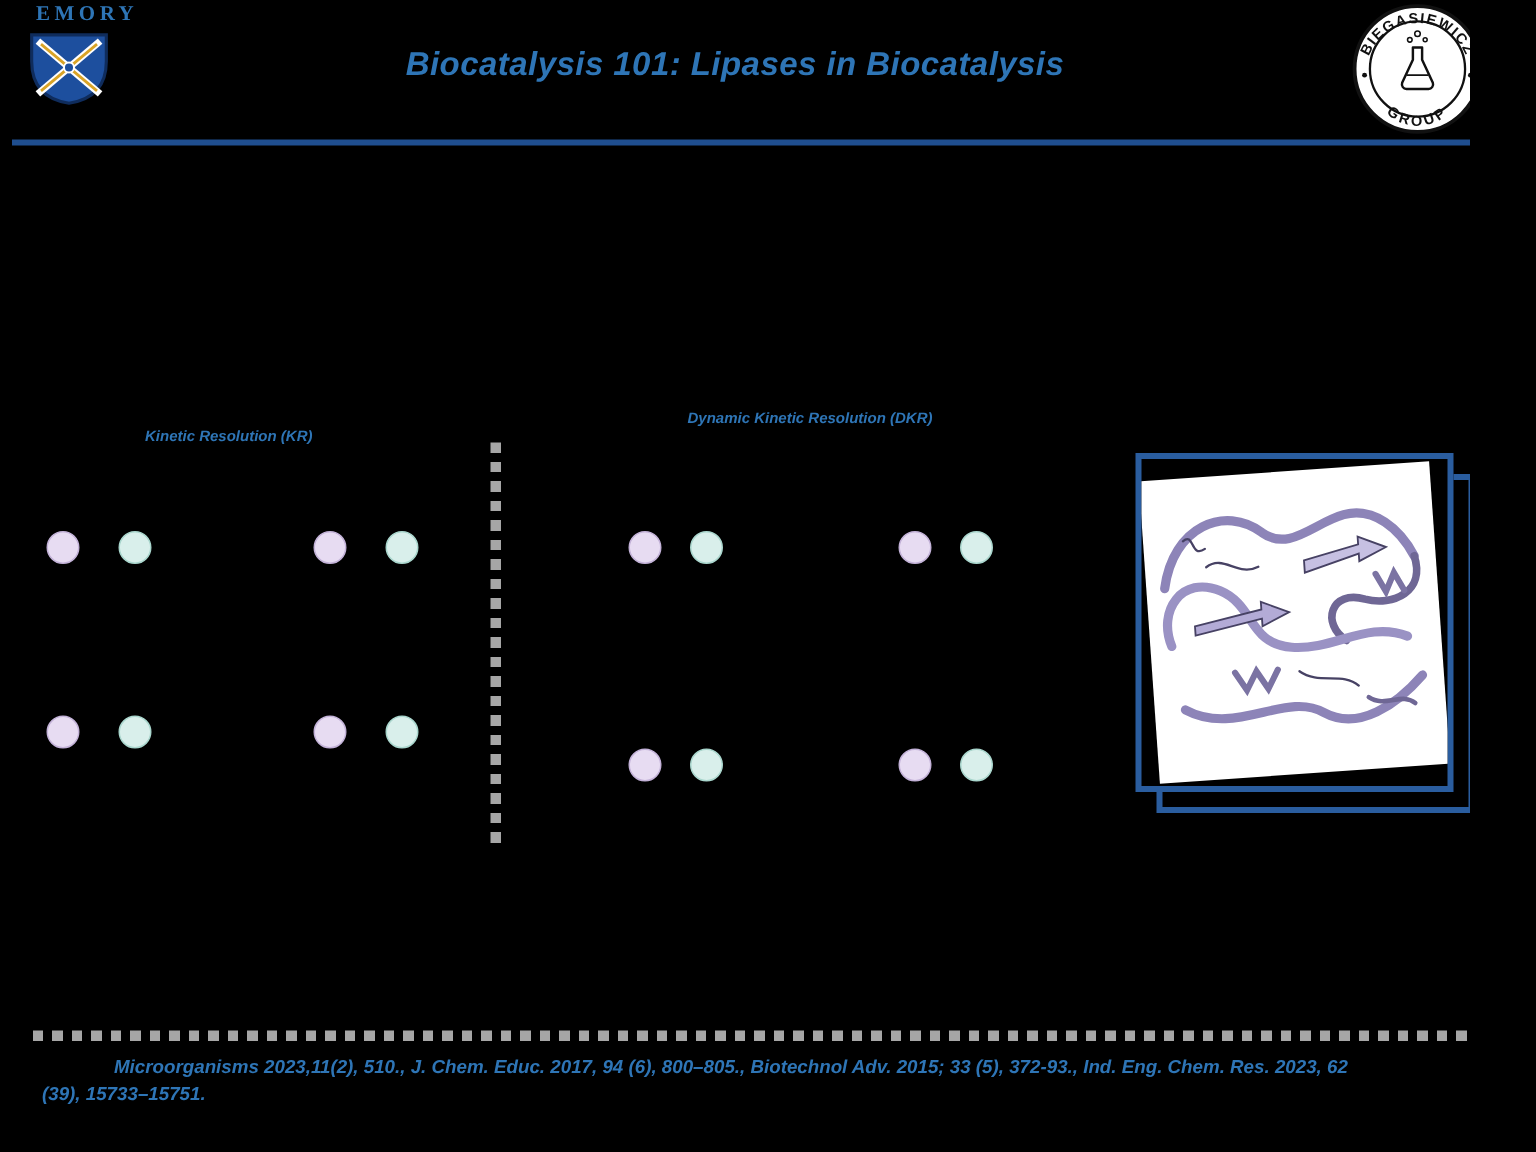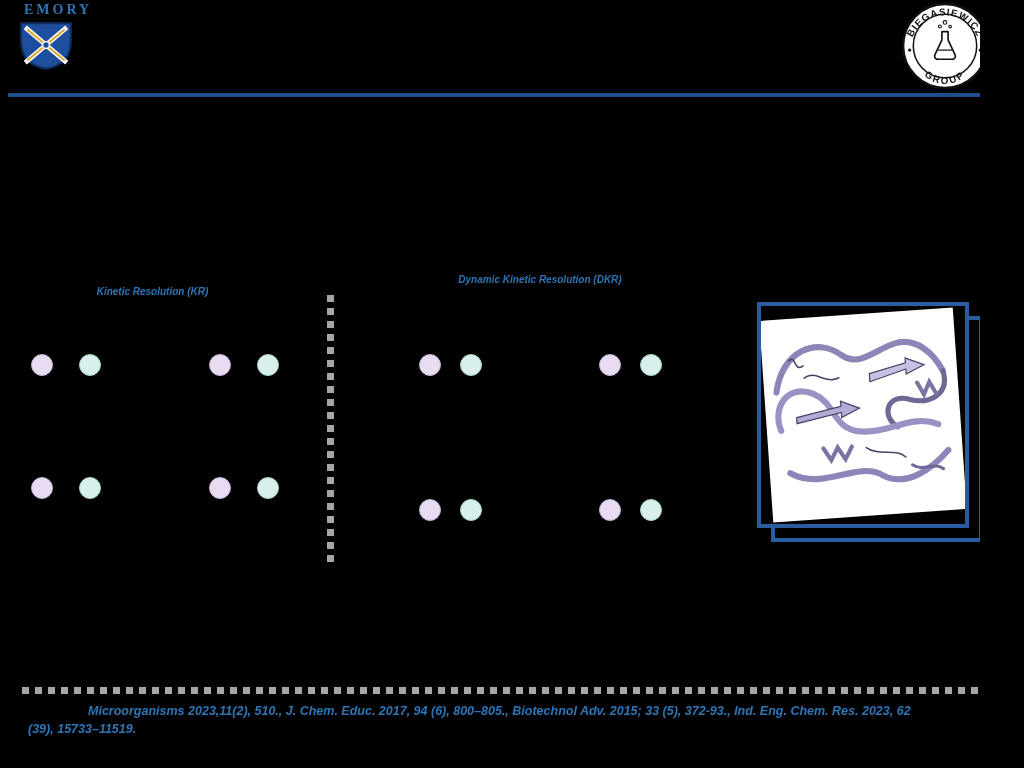--- a/index.html
+++ b/index.html
@@ -67,21 +67,21 @@
   
   .bottom-dashes {
     left:22px; top:687px; width:962px; height:7px;
     background:repeating-linear-gradient(to right,
       var(--dash-gray) 0 7px, transparent 7px 13px);
   }
   .cite {
     color:var(--accent-blue); font-style:italic; font-weight:bold;
     font-size:12.5px; white-space:nowrap;
   }
-  .cite1 { left:88px; top:704px; }
+  .cite1 { left:76px; top:704px; }
   .cite2 { left:28px; top:722px; }
   .page-box {
     left:1003px; top:744px; width:27px; height:22px;
     border:3px solid var(--frame-blue);
   }
 </style>
 </head>
 <body>
 
 <div class="slide">
@@ -92,20 +92,21 @@
     <svg width="56" height="50" viewBox="0 0 54 48">
       <path d="M3,3 H51 V20 C51,38 40,45 27,47 C14,45 3,38 3,20 Z" fill="#1d4f9e" stroke="#0f2c5c" stroke-width="2"></path>
       <line x1="7" y1="7" x2="47" y2="41" stroke="#ffffff" stroke-width="4.5"></line>
       <line x1="47" y1="7" x2="7" y2="41" stroke="#ffffff" stroke-width="4.5"></line>
       <line x1="9" y1="9" x2="45" y2="39" stroke="#d9a427" stroke-width="1.8"></line>
       <line x1="45" y1="9" x2="9" y2="39" stroke="#d9a427" stroke-width="1.8"></line>
       <circle cx="27" cy="24" r="3.2" fill="#1d4f9e" stroke="#ffffff" stroke-width="1.2"></circle>
     </svg>
   </div>
 
+  <div class="abs slide-title">Biocatalysis 101: Lipases in Biocatalysis</div>
 
   <div class="abs group-logo">
     <svg width="88" height="88" viewBox="0 0 86 86">
       <defs>
         <path id="arcTop" d="M 9,47 A 34,34 0 0 1 77,47" fill="none"></path>
         <path id="arcBot" d="M 14,51 A 29,29 0 0 0 72,51" fill="none"></path>
       </defs>
       <circle cx="43" cy="43" r="41" fill="#ffffff" stroke="#111111" stroke-width="2.5"></circle>
       <circle cx="43" cy="43" r="31" fill="none" stroke="#111111" stroke-width="1.5"></circle>
       <text font-family="Liberation Sans, sans-serif" font-size="9.5" font-weight="bold" fill="#111111" letter-spacing="1">
@@ -169,16 +170,16 @@
           <path d="M 140,150 C 150,158 162,148 170,156" stroke="#6f6795" stroke-width="3"></path>
         </g>
         <polygon points="30,96 74,88 74,83 92,91 74,99 74,94 30,102" fill="#b3abd6" stroke="#474264" stroke-width="1.2"></polygon>
         <polygon points="104,58 140,50 140,45 158,53 140,61 140,56 104,66" fill="#c6c0e2" stroke="#474264" stroke-width="1.2"></polygon>
       </svg>
     </div>
   </div>
 
   <div class="abs bottom-dashes"></div>
   <div class="abs cite cite1">Microorganisms 2023,11(2), 510., J. Chem. Educ. 2017, 94 (6), 800–805., Biotechnol Adv. 2015; 33 (5), 372-93., Ind. Eng. Chem. Res. 2023, 62</div>
-  <div class="abs cite cite2">(39), 15733–11519.</div>
+  <div class="abs cite cite2">(39), 15733–15751.</div>
   <div class="abs page-box"></div>
 
 </div>
 
 </body></html>

